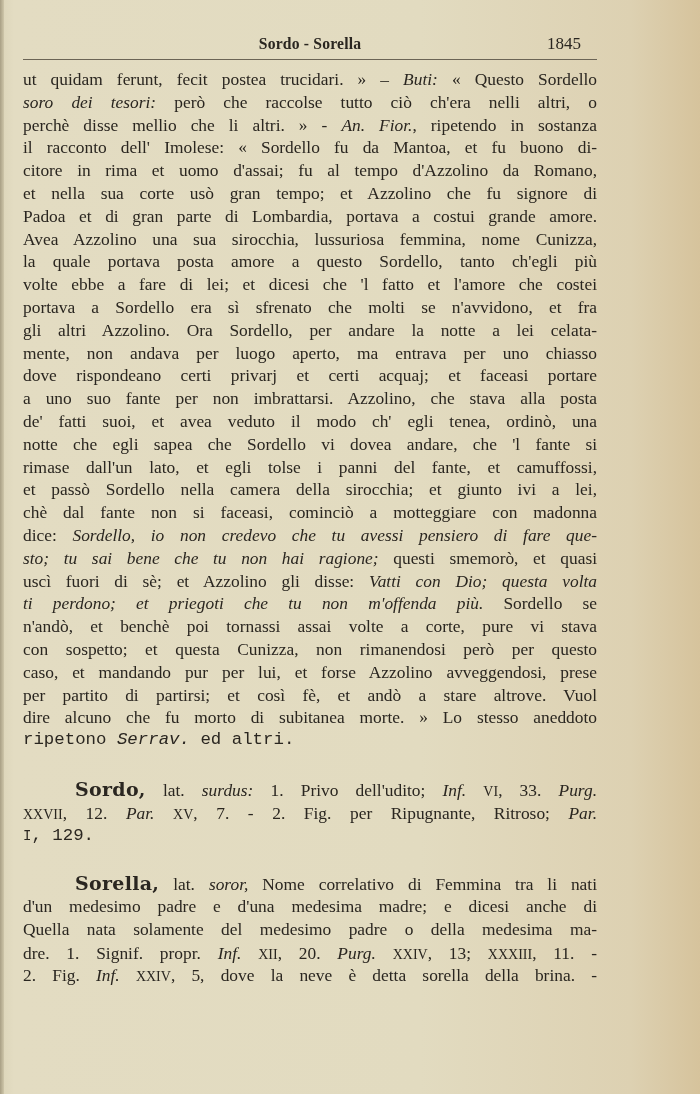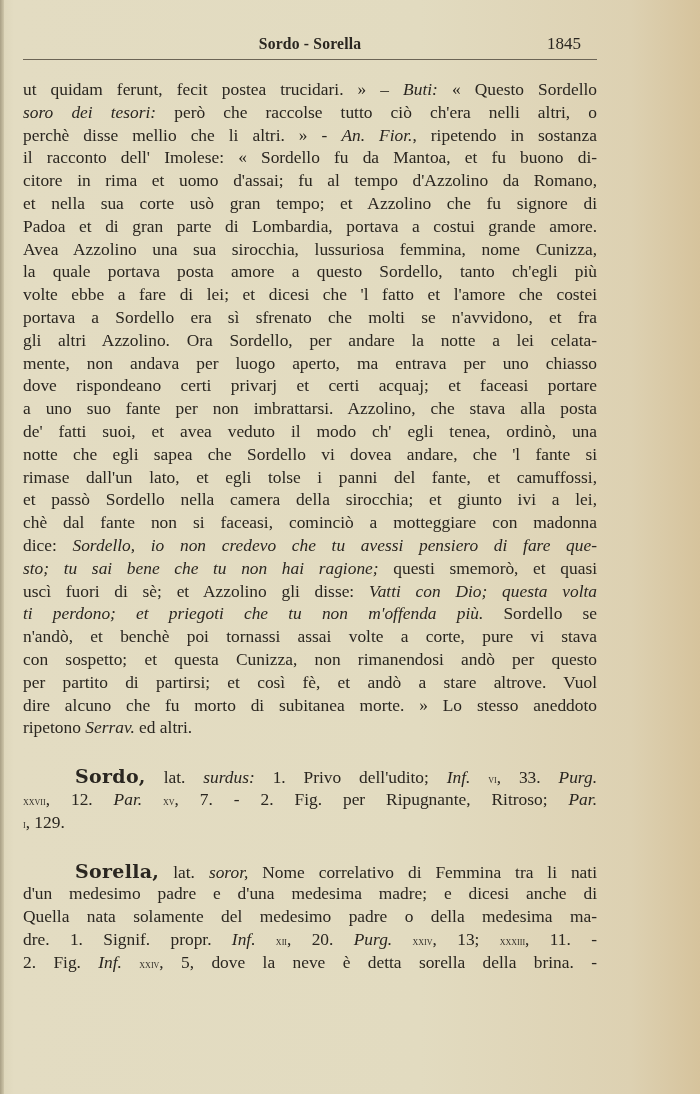--- a/index.html
+++ b/index.html
@@ -23,32 +23,32 @@
     font-family: "Liberation Serif", serif; transform: scaleX(0.92);
   }
   .page-number {
     position: absolute; right: 16px; top: 4px; font-size: 17px;
   }
   .rule {
     position: absolute; left: 23px; top: 59px; width: 574px; height: 1px;
     background: #6b6455;
   }
   .body {
-    position: absolute; left: 23px; top: 78px; width: 574px;
+    position: absolute; left: 23px; top: 68px; width: 574px;
     font-size: 17.4px; line-height: 22.8px;
   }
   .line {
     display: block; white-space: nowrap; text-align: justify;
     text-align-last: justify; height: 22.8px; overflow: visible;
   }
-  .line.last { text-align-last: left; }
+  .line.last { text-align-last: left; font-family: Liberation Mono, monospace; }
   .indent { padding-left: 20px; }
   .gap { height: 26px; }
   i { font-style: italic; }
-  .sc { font-variant: small-caps; font-size: 12px; }
+  .sc { font-variant: small-caps; font-size: 20px; }
   .headword {
     font-family: "DejaVu Serif", serif; font-weight: bold; font-size: 19px;
     letter-spacing: 0.3px;
     margin-left: 32px;
   }
 </style>
 </head>
 <body>
 
 <div class="spine"></div>
@@ -79,21 +79,22 @@
       <span class="line"><span>de' fatti suoi, et avea veduto il modo ch' egli tenea, ordinò, una</span></span>
       <span class="line"><span>notte che egli sapea che Sordello vi dovea andare, che 'l fante si</span></span>
       <span class="line"><span>rimase dall'un lato, et egli tolse i panni del fante, et camuffossi,</span></span>
       <span class="line"><span>et passò Sordello nella camera della sirocchia; et giunto ivi a lei,</span></span>
       <span class="line"><span>chè dal fante non si faceasi, cominciò a motteggiare con madonna</span></span>
       <span class="line"><span>dice: </span><i>Sordello, io non credevo che tu avessi pensiero di fare que-</i></span>
       <span class="line"><i>sto; tu sai bene che tu non hai ragione;</i><span> questi smemorò, et quasi</span></span>
       <span class="line"><span>uscì fuori di sè; et Azzolino gli disse: </span><i>Vatti con Dio; questa volta</i></span>
       <span class="line"><i>ti perdono; et priegoti che tu non m'offenda più.</i><span> Sordello se</span></span>
       <span class="line"><span>n'andò, et benchè poi tornassi assai volte a corte, pure vi stava</span></span>
-      <span class="line"><span>con sospetto; et questa Cunizza, non rimanendosi andò per questo</span></span>
+      <span class="line"><span>con sospetto; et questa Cunizza, non rimanendosi però per questo</span></span>
+      <span class="line"><span>caso, et mandando pur per lui, et forse Azzolino avveggendosi, prese</span></span>
       <span class="line"><span>per partito di partirsi; et così fè, et andò a stare altrove. Vuol</span></span>
       <span class="line"><span>dire alcuno che fu morto di subitanea morte. » Lo stesso aneddoto</span></span>
       <span class="line last"><span>ripetono </span><i>Serrav.</i><span> ed altri.</span></span>
     </div>
   <div class="gap"></div>
   <div id="entry-0">
       <span class="line indent"><b class="headword">Sordo,</b><span> lat. </span><i>surdus:</i><span> 1. Privo dell'udito; </span><i>Inf.</i><span> </span><span class="sc">vi</span><span>, 33. </span><i>Purg.</i></span>
       <span class="line"><span class="sc">xxvii</span><span>, 12. </span><i>Par.</i><span> </span><span class="sc">xv</span><span>, 7. - 2. Fig. per Ripugnante, Ritroso; </span><i>Par.</i></span>
       <span class="line last"><span class="sc">i</span><span>, 129.</span></span>
     </div>

